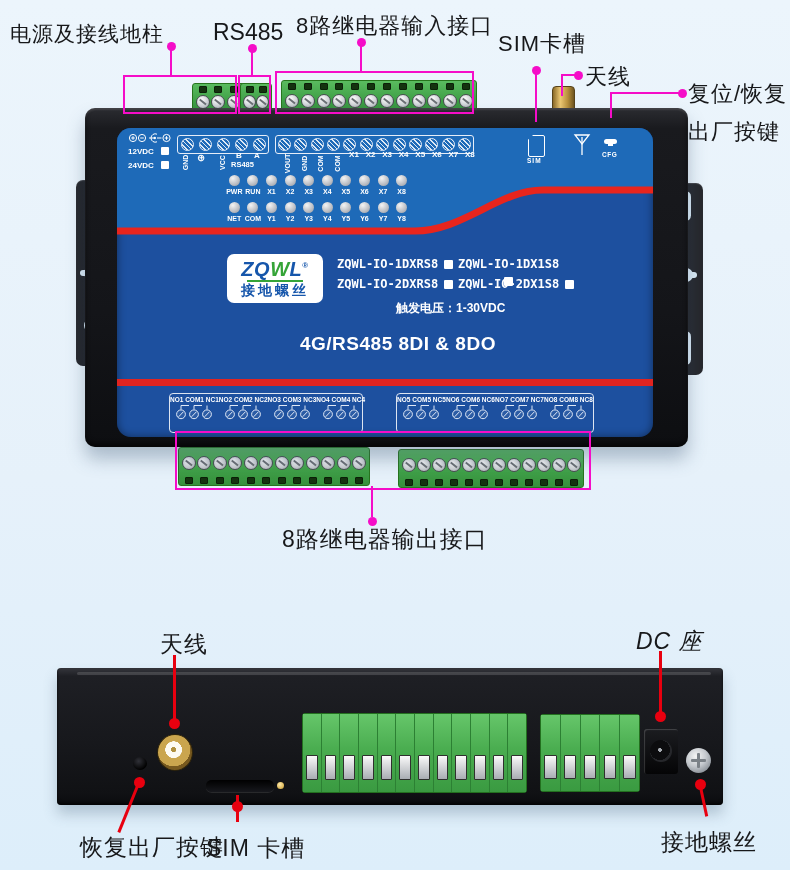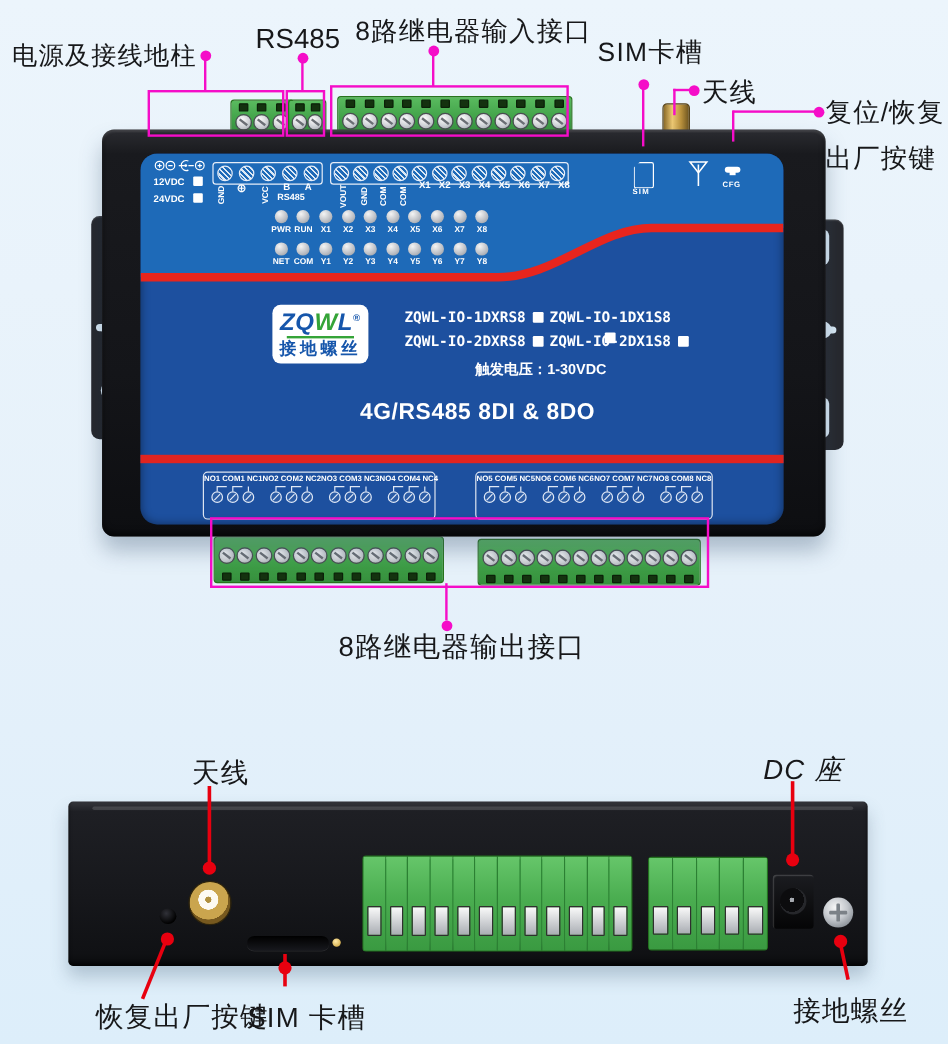--- a/index.html
+++ b/index.html
@@ -39,21 +39,21 @@
   .ptxt{position:absolute;color:#fff;font-weight:700;z-index:6;white-space:nowrap;}
   .vlab{position:absolute;width:26px;text-align:center;font-size:7px;font-weight:700;color:#fff;transform:rotate(-90deg);z-index:6;}
   .t2x{position:absolute;left:346px;top:150px;width:132px;display:flex;justify-content:space-between;z-index:6;}
   .xlab{width:16px;text-align:center;font-size:8px;font-weight:700;color:#fff;}
   .wchk{display:inline-block;width:9px;height:9px;background:#fff;border-radius:1px;}
   .chk8{position:absolute;width:8px;height:8px;background:#fff;border-radius:1px;z-index:6;}
   .ledrow{position:absolute;display:flex;z-index:6;}
   .ledcell{width:18.6px;display:flex;flex-direction:column;align-items:center;}
   .led{width:11px;height:11px;border-radius:50%;background:radial-gradient(circle at 35% 30%,#f4f4f4,#babdc3 60%,#8e949c);}
   .ledlab{font-size:7px;font-weight:700;color:#fff;margin-top:2px;font-style:normal;}
-  .logo{position:absolute;left:227px;top:254px;width:80px;height:49px;background:#fff;border-radius:7px;z-index:6;
+  .logo{position:absolute;left:227px;top:254px;width:96px;height:49px;background:#fff;border-radius:7px;z-index:6;
         display:flex;flex-direction:column;align-items:center;justify-content:center;}
   .brand{font-size:20px;font-weight:800;font-style:italic;line-height:1;letter-spacing:.5px;color:#1656ab;}
   .brand .grn{color:#35a438;}
   .brand sup{font-size:8px;font-style:normal;}
   .brandline{width:56px;height:2px;background:#35a438;margin:1px 0 1px 0;}
   .brandcn{font-size:14px;font-weight:800;color:#1656ab;letter-spacing:3px;line-height:1.1;}
   .model{position:absolute;display:flex;align-items:center;gap:6px;color:#fff;z-index:6;
          font:700 12px "DejaVu Sans Mono","Liberation Mono",monospace;}
   .stripe2{position:absolute;left:117px;top:379px;width:536px;height:7px;background:#e02420;z-index:5;}
   .rbox{position:absolute;border:1px solid rgba(255,255,255,.85);border-radius:4px;display:flex;
@@ -525,21 +525,21 @@
       <i class="cell2"></i>
       <i class="cell2"></i>
       <i class="cell2"></i>
       <i class="cell2"></i>
     </div>
   <div class="dc">
       <div class="dcpin"></div>
     </div>
   <div class="gscrew"></div>
 
-  <div class="note" style="left:10px;top:32px;font-size:21px;">电源及接线地柱</div>
+  <div class="note" style="left:10px;top:20px;font-size:21px;">电源及接线地柱</div>
   <div class="note" style="left:213px;top:19px;font-size:23px;letter-spacing:0;">RS485</div>
   <div class="note" style="left:296px;top:11px;font-size:22px;">8路继电器输入接口</div>
   <div class="note" style="left:498px;top:29px;font-size:22px;">SIM卡槽</div>
   <div class="note" style="left:585px;top:62px;font-size:22px;">天线</div>
   <div class="note" style="left:688px;top:117px;font-size:22px;">出厂按键</div>
   <div class="note" style="left:688px;top:79px;font-size:22px;">复位/恢复</div>
 
   <span class="mdot" style="left:166.5px;top:41.5px;"></span>
   <span class="ml" style="left:170px;top:50px;width:2px;height:25px;"></span>
   <span class="mdot" style="left:247.5px;top:43.5px;"></span>

